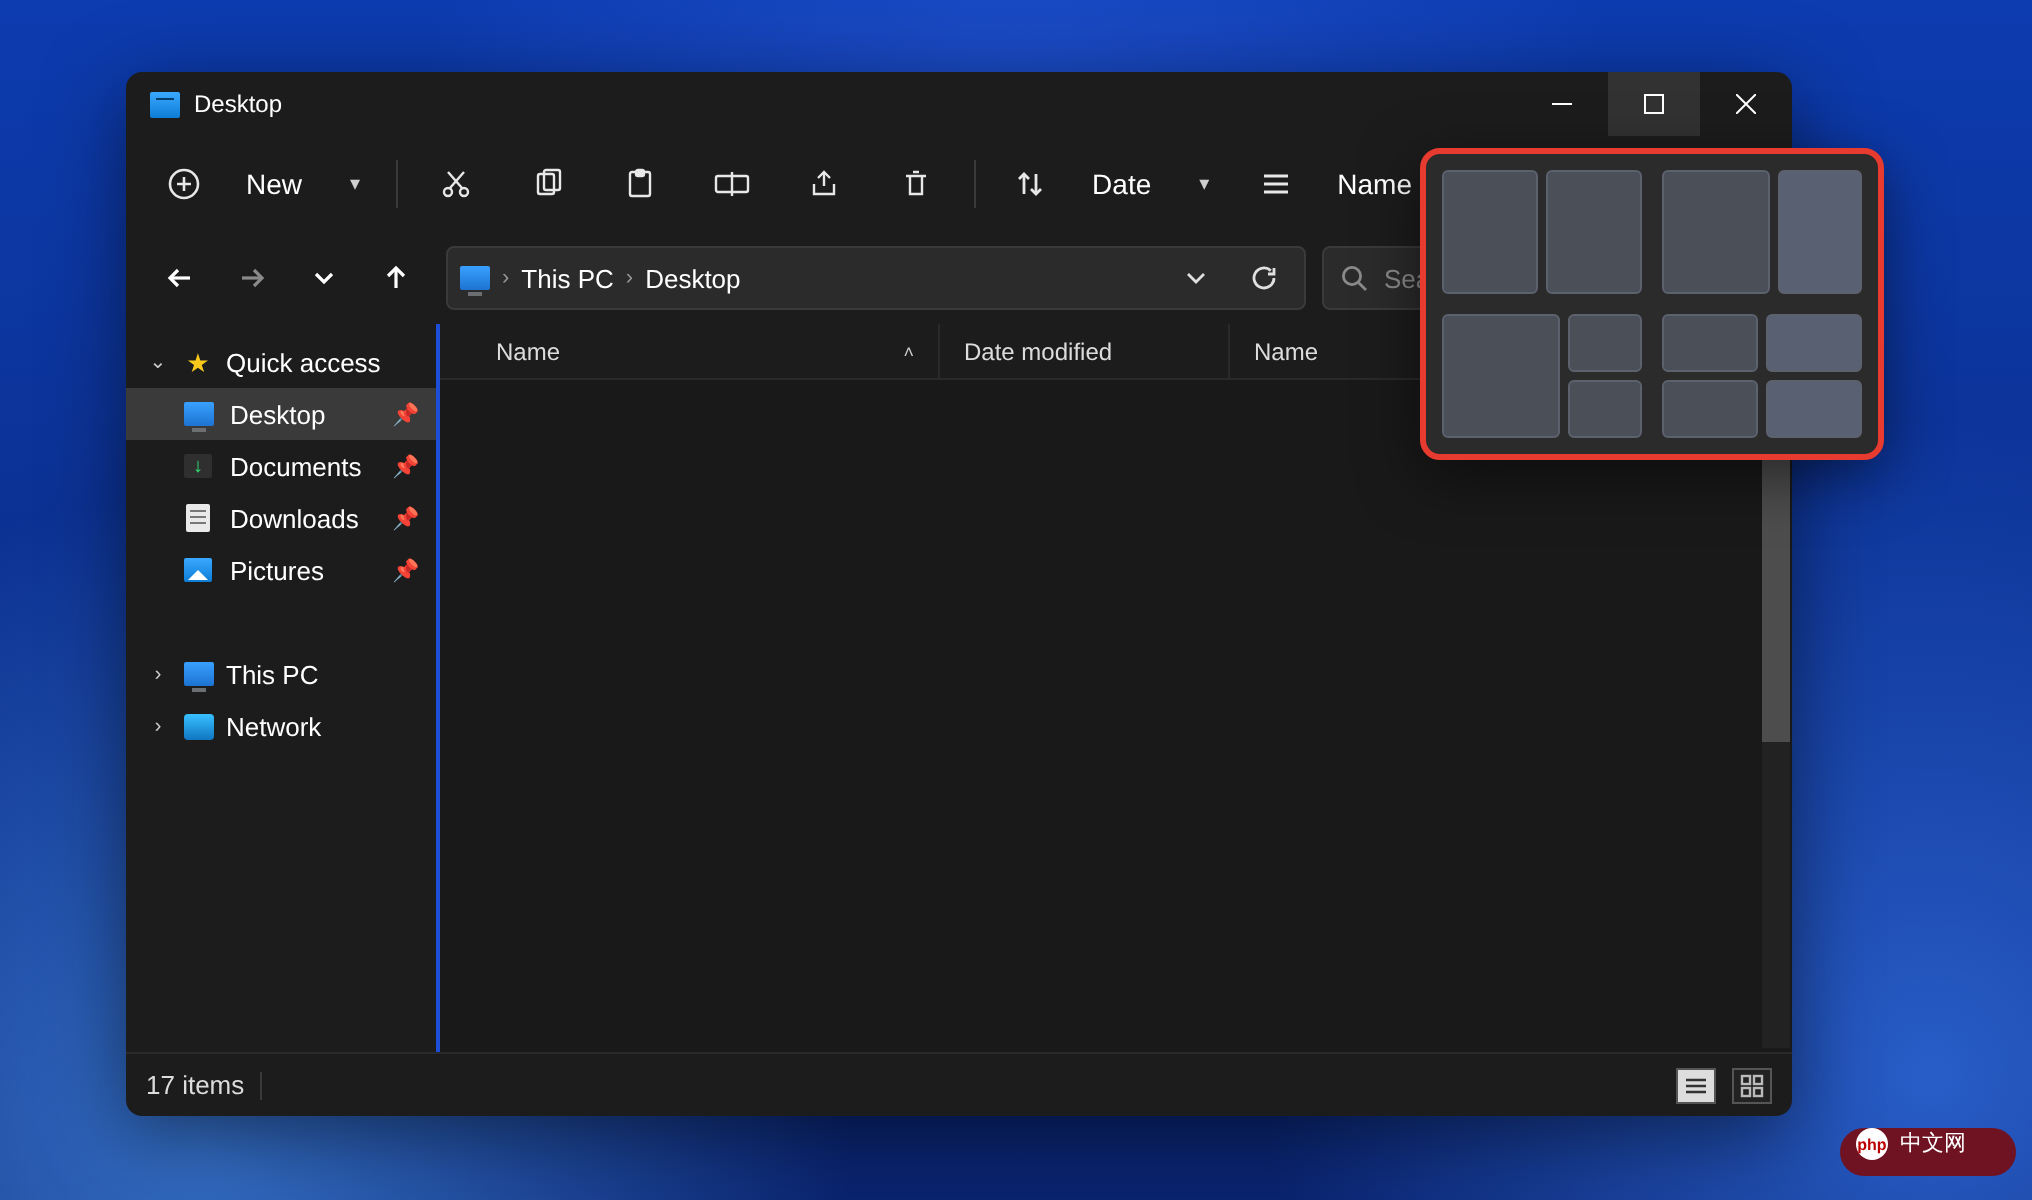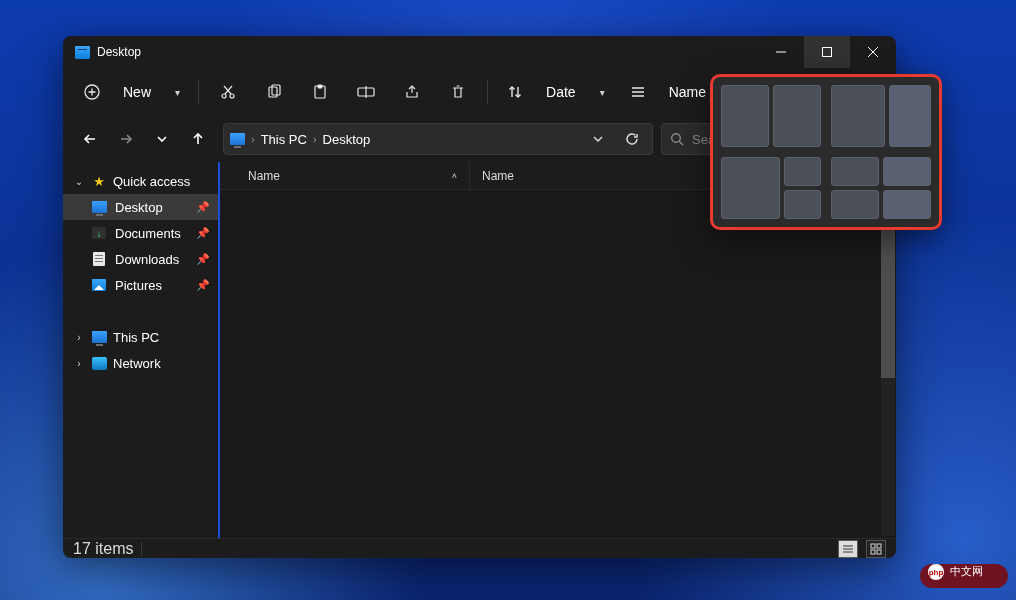--- a/index.html
+++ b/index.html
@@ -70,21 +70,21 @@
   .col.date { width:145px; }
   .col.type { flex:1; border-right:none; }
   .listarea { flex:1; background:#191919; }
   
   
   .vscroll { position:absolute; right:1px; top:30px; bottom:2px; width:14px; display:flex; flex-direction:column; }
   .vscroll .track { flex:1; background:#222; }
   .vscroll .thumb { background:#4d4d4d; flex:0 0 54%; }
   
   
-  .status { height:20px; border-top:1px solid #2a2a2a; display:flex; align-items:center; color:#dcdcdc; font-size:16px; padding:0 10px; gap:8px; }
+  .status { height:32px; border-top:1px solid #2a2a2a; display:flex; align-items:center; color:#dcdcdc; font-size:13px; padding:0 10px; gap:8px; }
   .status .sep { width:1px; height:14px; background:#3a3a3a; }
   .status .spacer { flex:1; }
   .status .vbtn { width:20px; height:18px; border:1px solid #555; background:#222; display:flex; align-items:center; justify-content:center; }
   .status .vbtn.active { background:#ddd; }
   
   
   .snap {
     position:absolute; left:710px; top:74px; width:232px; height:156px;
     background:#2b2b2b; border:3px solid #e63b2e; border-radius:10px; padding:8px;
     display:flex; flex-direction:column; gap:10px; box-shadow:0 8px 30px rgba(0,0,0,.5);
@@ -367,20 +367,23 @@
           </span>
         <span>Network</span>
       </div>
     </div>
 
     <div class="content">
       <div class="cols">
         <div class="col name">
           <span>Name</span>
           <span class="sort-caret">˄</span>
+        </div>
+        <div class="col date">
+          <span>Date modified</span>
         </div>
         <div class="col type">
           <span>Name</span>
         </div>
       </div>
       <div class="listarea"></div>
 
       <div class="vscroll">
         <div class="thumb"></div>
         <div class="track"></div>

